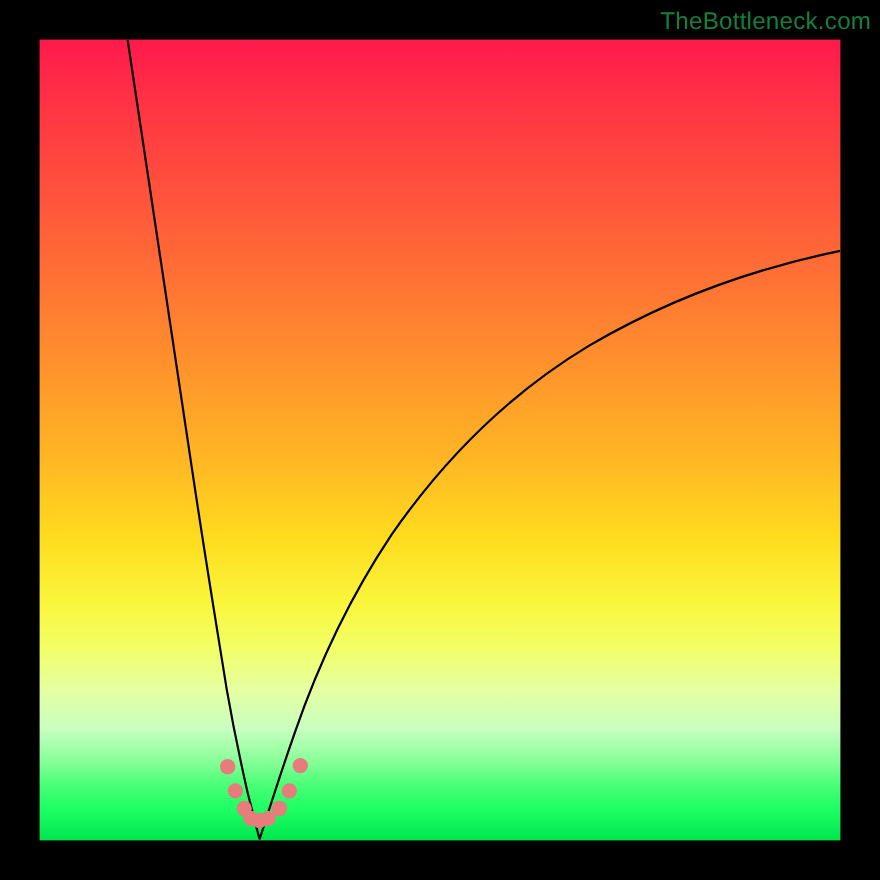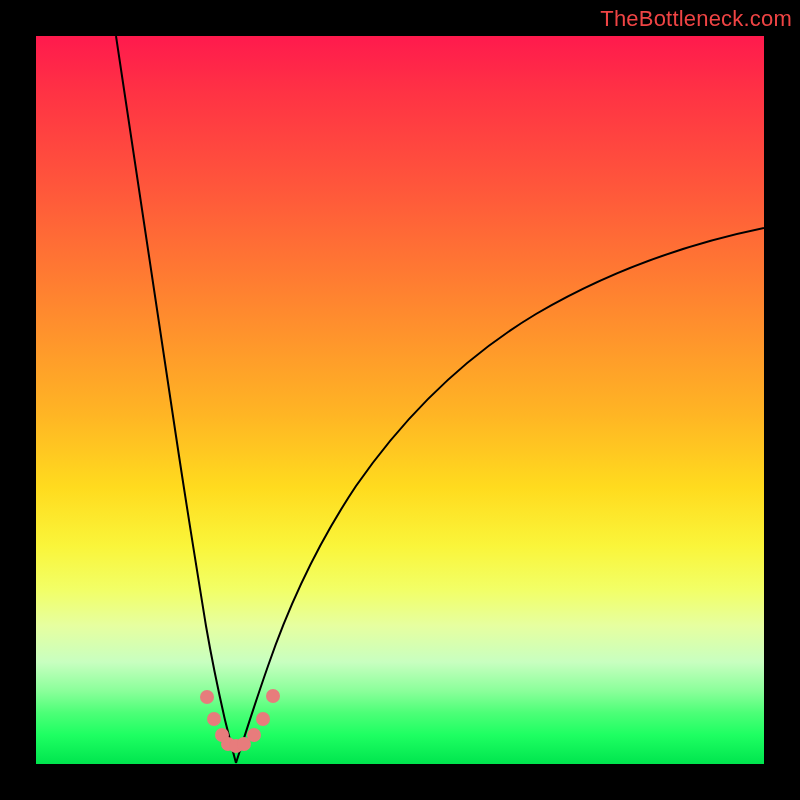--- a/index.html
+++ b/index.html
@@ -38,21 +38,21 @@
       #8aff9a 90%,
       #4cff77 93%,
       #1eff62 96%,
       #00e54e 100%
     );
   }
   .watermark {
     position: absolute;
     top: 6px;
     right: 8px;
-    color: #ef4444;
+    color: #15803d;
     font-size: 22px;
     font-weight: 500;
     letter-spacing: 0.2px;
     pointer-events: none;
   }
   svg.curves {
     position: absolute;
     left: 0;
     top: 0;
     width: 728px;

